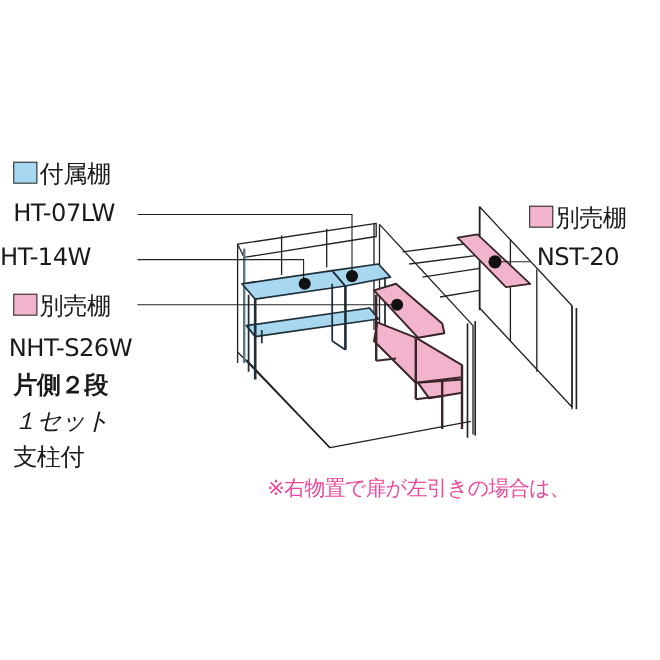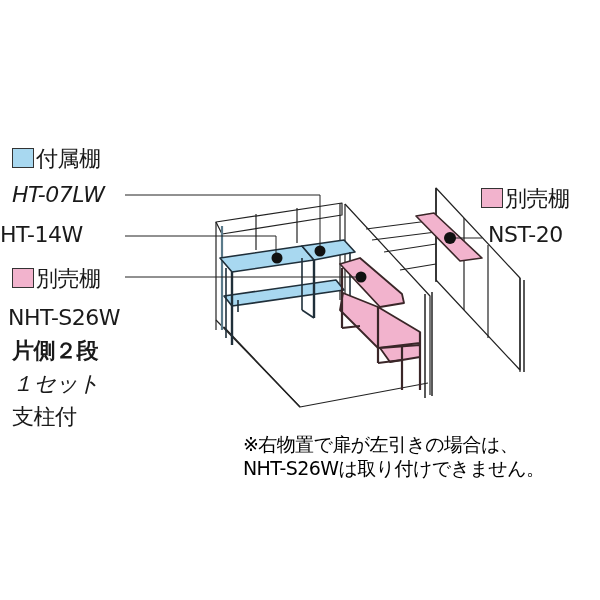--- a/index.html
+++ b/index.html
@@ -1,20 +1,20 @@
 <!DOCTYPE html>
 <html><head>
 <meta charset="utf-8">
 <style>
   html, body { margin: 0; padding: 0; background: #ffffff; }
   body { width: 600px; height: 600px; position: relative; overflow: hidden;
          font-family: "DejaVu Sans", "Liberation Sans", sans-serif; color: #1a1a1a; }
   .label { position: absolute; font-size: 22px; line-height: 26px; white-space: nowrap; letter-spacing: -0.5px; }
   .swatch { display: inline-block; width: 22px; height: 20px; border: 1.5px solid #333; vertical-align: -2px; margin-right: 2px; box-sizing: border-box; }
-  .note { position: absolute; left: 243px; top: 432px; color: #000000; font-size: 19px; line-height: 24px; letter-spacing: -0.6px; white-space: nowrap; }
+  .note { position: absolute; left: 243px; top: 432px; color: #ec4899; font-size: 19px; line-height: 24px; letter-spacing: -0.6px; white-space: nowrap; }
   svg#diagram { position: absolute; left: 0; top: 0; }
 </style>
 </head>
 <body>
 
 <svg id="diagram" width="600" height="600" viewBox="0 0 600 600" xmlns="http://www.w3.org/2000/svg">
   <g fill="none" stroke="#222" stroke-width="1.2" stroke-linejoin="round">
 
     <polyline points="224,327 300,407 428,383"></polyline>
     <polyline points="216,320 300,407"></polyline>
@@ -81,32 +81,31 @@
     <circle cx="320" cy="251" r="5.5"></circle>
     <circle cx="277" cy="258" r="5.5"></circle>
     <circle cx="361" cy="277" r="5.5"></circle>
     <circle cx="450" cy="238" r="6"></circle>
   </g>
 </svg>
 
 <div class="label" style="left:12px; top:146px;">
   <span class="swatch" style="background:#a8d8f0"></span><span>付属棚</span>
 </div>
-<div class="label" style="left:12px; top:182px;font-style:italic;">HT-07LW</div>
+<div class="label" style="left:12px; top:182px;">HT-07LW</div>
 <div class="label" style="left:0; top:222px;">HT-14W</div>
 
 <div class="label" style="left:12px; top:266px;">
   <span class="swatch" style="background:#f2b3cd"></span><span>別売棚</span>
 </div>
 <div class="label" style="left:8px; top:305px;">NHT-S26W</div>
 <div class="label" style="left:12px; top:338px;font-weight:bold;">片側２段</div>
 <div class="label" style="left:12px; top:371px;font-style:italic;">１セット</div>
 <div class="label" style="left:12px; top:404px;">支柱付</div>
 
 <div class="label" style="left:481px; top:186px;">
   <span class="swatch" style="background:#f2b3cd"></span><span>別売棚</span>
 </div>
 <div class="label" style="left:488px; top:222px;">NST-20</div>
 
 <div class="note">
   <div>※右物置で扉が左引きの場合は、</div>
-  <div style="margin-left:0px">NHT-S26Wは取り付けできません。</div>
 </div>
 
 </body></html>

